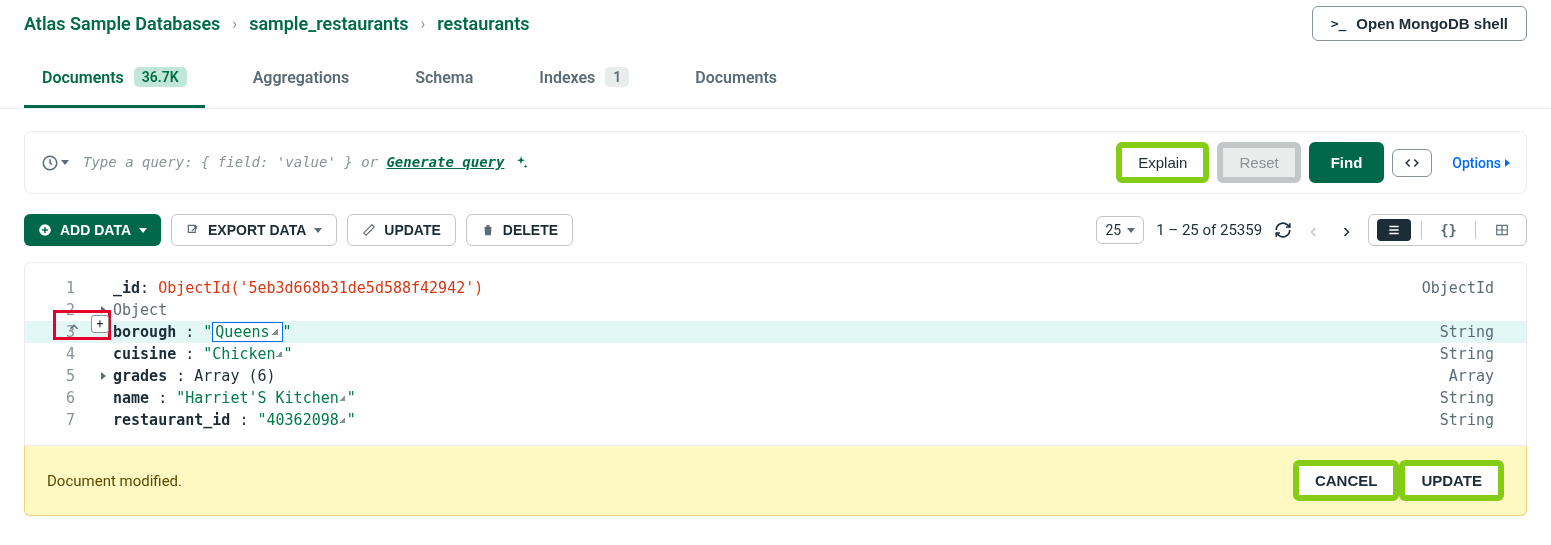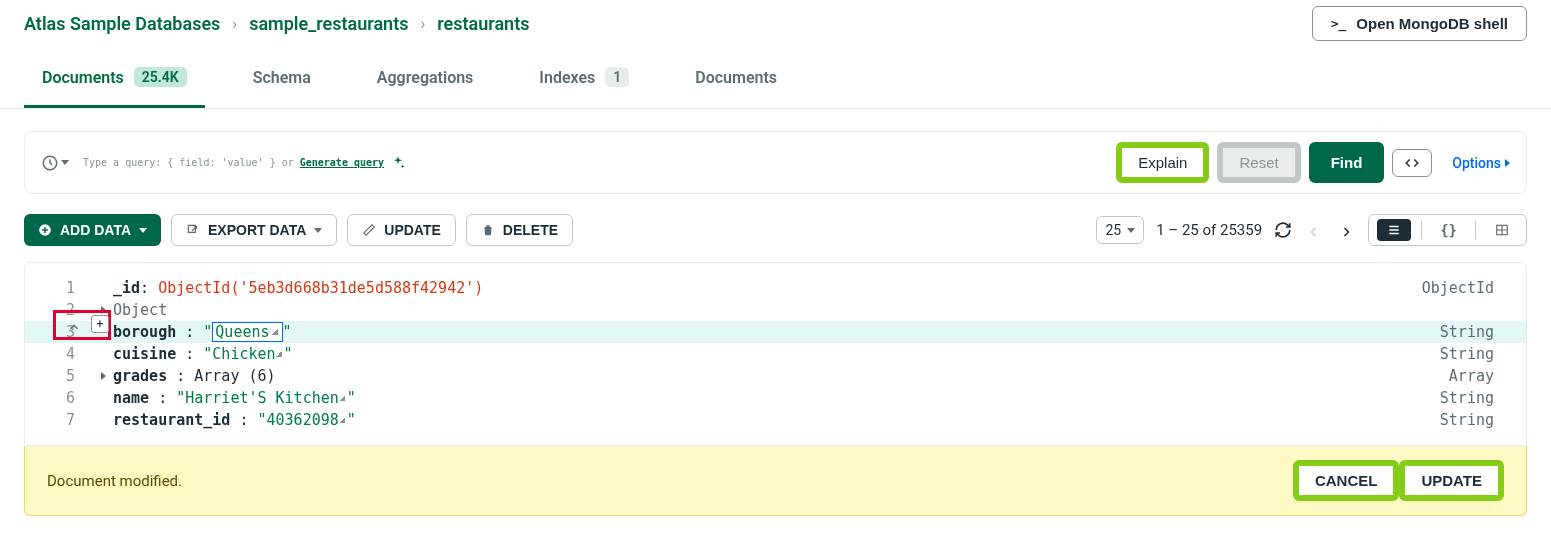--- a/index.html
+++ b/index.html
@@ -10,21 +10,21 @@
 .header-row { display: flex; justify-content: space-between; align-items: center; padding: 6px 24px 0 24px; }
 .shell-btn { border: 1px solid #889397; background: #fff; border-radius: 6px; padding: 8px 18px; display: flex; align-items: center; gap: 10px; font-weight: 600; font-size: 15px; cursor: pointer; color: #1c2d38; }
 .shell-btn .prompt { font-family: "Menlo", "Consolas", monospace; font-weight: 700; font-size: 13px; }
 .tabs { display: flex; gap: 30px; border-bottom: 1px solid #e8edeb; padding: 0 24px; margin-top: 6px; }
 .tab { padding: 20px 18px 18px; font-weight: 600; font-size: 16px; color: #5c6c75; cursor: pointer; display: flex; align-items: center; gap: 10px; border-bottom: 3px solid transparent; }
 .tab.active { color: #016b40; border-bottom-color: #00684a; }
 .tab-badge { background: #e8edeb; border-radius: 5px; padding: 2px 8px; font-size: 14px; font-weight: 600; color: #5c6c75; }
 .tab.active .tab-badge { background: #c0e7da; color: #006c44; }
 .query-bar { margin: 22px 24px 0; border: 1px solid #e8edeb; border-radius: 8px; display: flex; align-items: center; padding: 10px 16px; gap: 14px; }
 .query-icon { color: #5c6c75; font-size: 16px; display: flex; align-items: center; gap: 2px; }
-.query-text { flex: 1; font-family: "Menlo", "Consolas", monospace; font-size: 10px; color: #889397; }
+.query-text { flex: 1; font-family: "Menlo", "Consolas", monospace; font-size: 14px; color: #889397; font-style: italic; }
 .query-text .gen { color: #006c44; text-decoration: underline; font-weight: 700; }
 .query-btns { display: flex; gap: 8px; align-items: center; }
 .btn { border: 6px solid #84cc16; background: #fff; border-radius: 6px; padding: 6px 16px; font-size: 15px; font-weight: 500; cursor: pointer; color: #1c2d38; }
 .btn.disabled { background: #e8edeb; color: #889397; border-color: #c1c7c6; }
 .btn.primary { background: #00684a; color: #fff; border-color: #00684a; font-weight: 700; }
 .icon-btn { border: 1px solid #889397; background: #fff; border-radius: 6px; padding: 6px 10px; cursor: pointer; display: flex; align-items: center; justify-content: center; }
 .options-link { color: #016bf8; font-weight: 500; cursor: pointer; margin-left: 12px; display: flex; align-items: center; gap: 4px; }
 .toolbar { display: flex; align-items: center; justify-content: space-between; padding: 20px 24px 16px; }
 .toolbar-left { display: flex; gap: 10px; }
 .btn-green { background: #00684a; color: #fff; border: none; border-radius: 6px; padding: 7px 14px; font-weight: 700; font-size: 14px; cursor: pointer; display: flex; align-items: center; gap: 8px; }
@@ -76,27 +76,27 @@
   </div>
   <button class="shell-btn">
     <span class="prompt">&gt;_</span>
     <span>Open MongoDB shell</span>
   </button>
 </div>
 
 <div class="tabs">
   <div class="tab active">
     <span>Documents</span>
-    <span class="tab-badge">25.4K</span>
+    <span class="tab-badge">36.7K</span>
+  </div>
+  <div class="tab">
+    <span>Aggregations</span>
   </div>
   <div class="tab">
     <span>Schema</span>
-  </div>
-  <div class="tab">
-    <span>Aggregations</span>
   </div>
   <div class="tab">
     <span>Indexes</span>
     <span class="tab-badge">1</span>
   </div>
   <div class="tab">
     <span>Documents</span>
   </div>
 </div>
 

